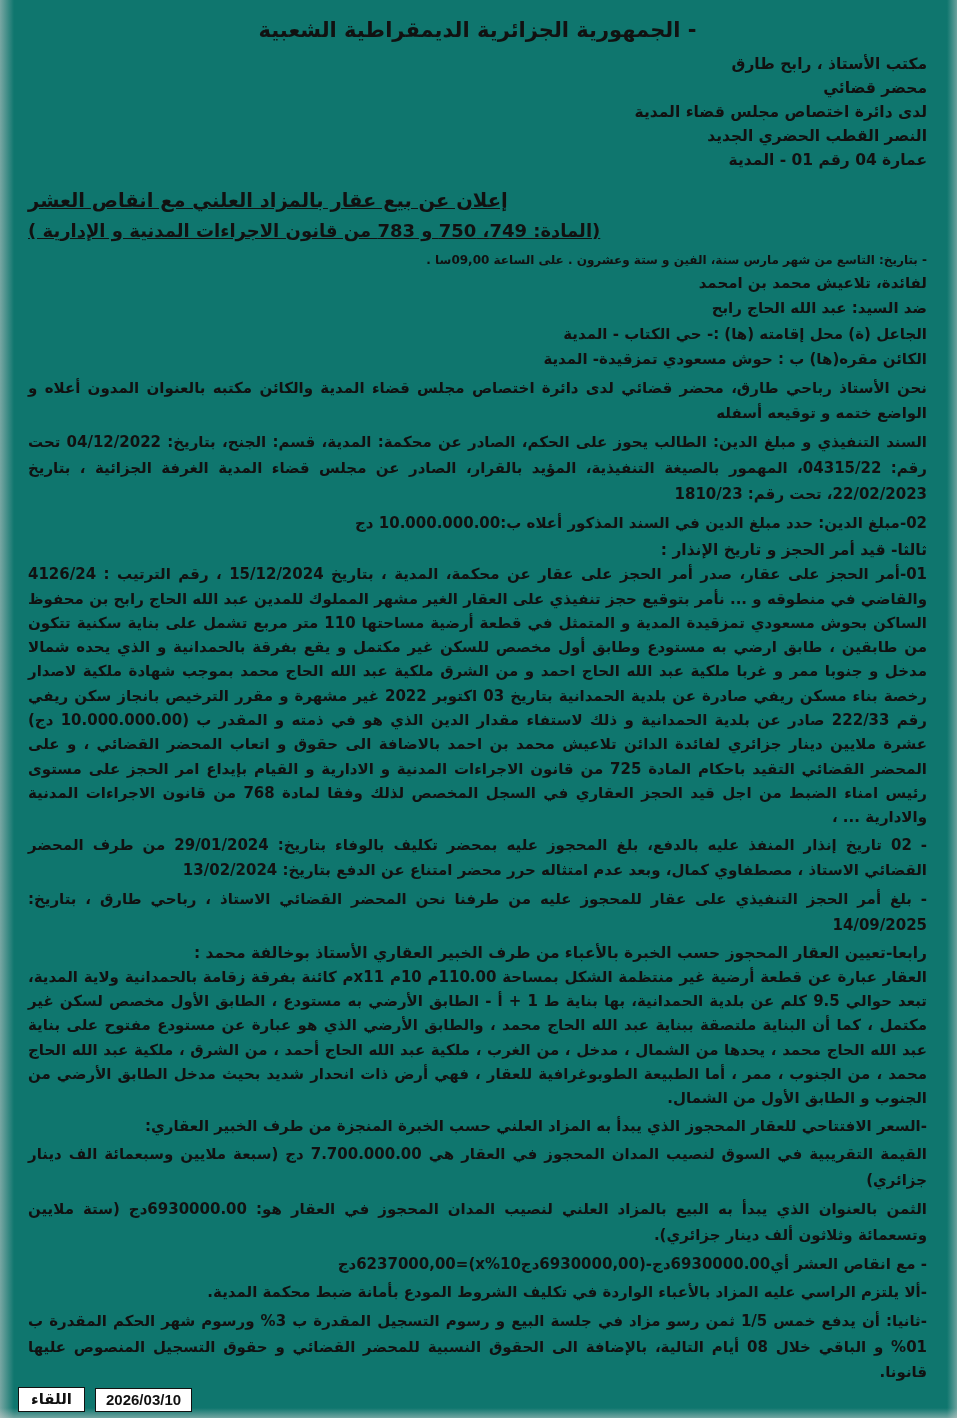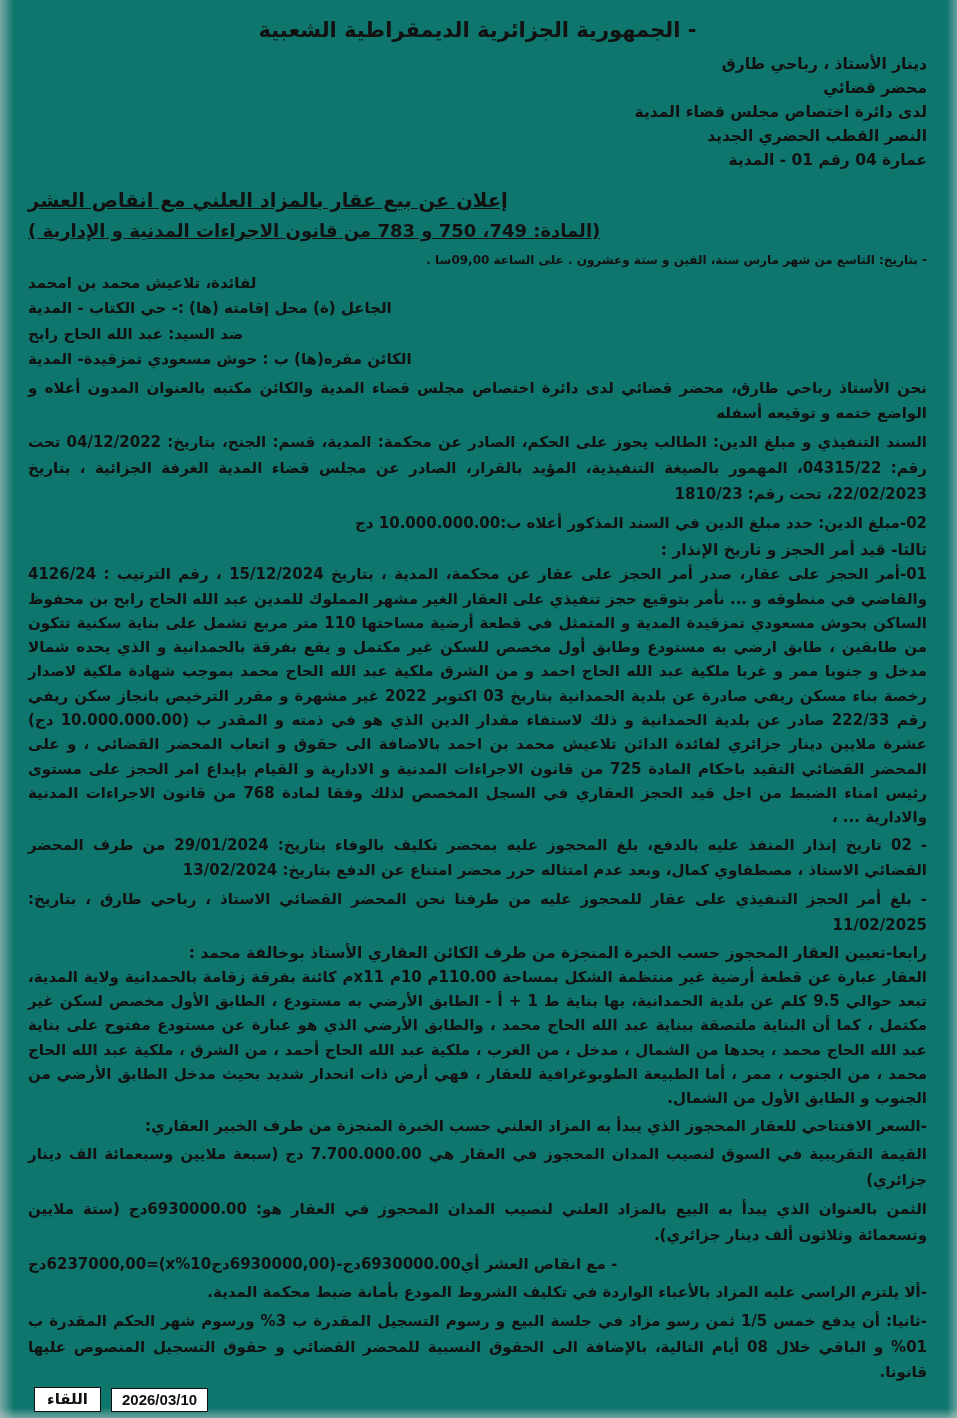--- a/index.html
+++ b/index.html
@@ -79,21 +79,21 @@
   }
   .announce .line2 {
     font-size: 18px;
     font-weight: bold;
     text-decoration: underline;
     color: #111;
     line-height: 1.6;
     margin-top: 2px;
   }
   .center-line {
-    text-align: left;
+    text-align: right;
     font-size: 15px;
     font-weight: bold;
     line-height: 1.7;
     color: #111;
   }
   .right-line {
     font-size: 12px;
     font-weight: bold;
     line-height: 1.7;
     color: #111;
@@ -109,21 +109,21 @@
   }
   .para.tight { line-height: 1.62; }
   .section-head {
     font-size: 15.5px;
     font-weight: bold;
     color: #111;
     margin: 5px 0 2px 0;
   }
   .footer {
     position: absolute;
-    left: 16px; right: 0; bottom: 0;
+    left: 0; right: 0; bottom: 0;
     height: 34px;
     padding-left: 36px;
   }
   .footer-bar {
     position: absolute;
     bottom: 6px;
     left: 18px;
     display: flex;
     align-items: center;
     gap: 10px;
@@ -154,50 +154,50 @@
 <div class="page">
   <div class="scan-edge-left"></div>
   <div class="scan-edge-right"></div>
   <div class="scan-edge-bottom"></div>
 
   <div class="content">
 
     <div class="doc-title">- الجمهورية الجزائرية الديمقراطية الشعبية</div>
 
     <div class="office-block">
-      <div>دينار الأستاذ ، رباحي طارق</div>
+      <div>مكتب الأستاذ ، رابح طارق</div>
       <div>محضر قضائي</div>
       <div>لدى دائرة اختصاص مجلس قضاء المدية</div>
       <div>النصر القطب الحضري الجديد</div>
       <div>عمارة 04 رقم 01 - المدية</div>
     </div>
 
     <div class="announce">
       <div class="line1">إعلان عن بيع عقار بالمزاد العلني مع انقاص العشر</div>
       <div class="line2">(المادة: 749، 750 و 783 من قانون الاجراءات المدنية و الإدارية )</div>
     </div>
 
     <div class="right-line">- بتاريخ: التاسع من شهر مارس سنة، الفين و ستة وعشرون . على الساعة 09,00سا .</div>
 
     <div class="center-line">لفائدة، تلاعيش محمد بن امحمد</div>
+    <div class="center-line">ضد السيد: عبد الله الحاج رابح</div>
     <div class="center-line">الجاعل (ة) محل إقامته (ها) :- حي الكتاب - المدية</div>
-    <div class="center-line">ضد السيد: عبد الله الحاج رابح</div>
     <div class="center-line">الكائن مقره(ها) ب : حوش مسعودي تمزقيدة- المدية</div>
 
     <div class="para">نحن الأستاذ رباحي طارق، محضر قضائي لدى دائرة اختصاص مجلس قضاء المدية والكائن مكتبه بالعنوان المدون أعلاه و الواضع ختمه و توقيعه أسفله</div>
 
     <div class="para">السند التنفيذي و مبلغ الدين: الطالب يحوز على الحكم، الصادر عن محكمة: المدية، قسم: الجنح، بتاريخ: 04/12/2022 تحت رقم: 04315/22، المهمور بالصيغة التنفيذية، المؤيد بالقرار، الصادر عن مجلس قضاء المدية الغرفة الجزائية ، بتاريخ 22/02/2023، تحت رقم: 1810/23</div>
     <div class="para">02-مبلغ الدين: حدد مبلغ الدين في السند المذكور أعلاه ب:10.000.000.00 دج</div>
 
     <div class="section-head">ثالثا- قيد أمر الحجز و تاريخ الإنذار :</div>
     <div class="para tight">01-أمر الحجز على عقار، صدر أمر الحجز على عقار عن محكمة، المدية ، بتاريخ 15/12/2024 ، رقم الترتيب : 4126/24 والقاضي في منطوقه و ... نأمر بتوقيع حجز تنفيذي على العقار الغير مشهر المملوك للمدين عبد الله الحاج رابح بن محفوظ الساكن بحوش مسعودي تمزقيدة المدية و المتمثل في قطعة أرضية مساحتها 110 متر مربع تشمل على بناية سكنية تتكون من طابقين ، طابق ارضي به مستودع وطابق أول مخصص للسكن غير مكتمل و يقع بفرقة بالحمدانية و الذي يحده شمالا مدخل و جنوبا ممر و غربا ملكية عبد الله الحاج احمد و من الشرق ملكية عبد الله الحاج محمد بموجب شهادة ملكية لاصدار رخصة بناء مسكن ريفي صادرة عن بلدية الحمدانية بتاريخ 03 اكتوبر 2022 غير مشهرة و مقرر الترخيص بانجاز سكن ريفي رقم 222/33 صادر عن بلدية الحمدانية و ذلك لاستفاء مقدار الدين الذي هو في ذمته و المقدر ب (10.000.000.00 دج) عشرة ملايين دينار جزائري لفائدة الدائن تلاعيش محمد بن احمد بالاضافة الى حقوق و اتعاب المحضر القضائي ، و على المحضر القضائي التقيد باحكام المادة 725 من قانون الاجراءات المدنية و الادارية و القيام بإيداع امر الحجز على مستوى رئيس امناء الضبط من اجل قيد الحجز العقاري في السجل المخصص لذلك وفقا لمادة 768 من قانون الاجراءات المدنية والادارية ... ،</div>
     <div class="para">- 02 تاريخ إنذار المنفذ عليه بالدفع، بلغ المحجوز عليه بمحضر تكليف بالوفاء بتاريخ: 29/01/2024 من طرف المحضر القضائي الاستاذ ، مصطفاوي كمال، وبعد عدم امتثاله حرر محضر امتناع عن الدفع بتاريخ: 13/02/2024</div>
-    <div class="para">- بلغ أمر الحجز التنفيذي على عقار للمحجوز عليه من طرفنا نحن المحضر القضائي الاستاذ ، رباحي طارق ، بتاريخ: 11/02/2025</div>
-
-    <div class="section-head">رابعا-تعيين العقار المحجوز حسب الخبرة المنجزة من طرف الكائن العقاري الأستاذ بوخالفة محمد :</div>
+    <div class="para">- بلغ أمر الحجز التنفيذي على عقار للمحجوز عليه من طرفنا نحن المحضر القضائي الاستاذ ، رباحي طارق ، بتاريخ: 14/09/2025</div>
+
+    <div class="section-head">رابعا-تعيين العقار المحجوز حسب الخبرة بالأعباء من طرف الخبير العقاري الأستاذ بوخالفة محمد :</div>
     <div class="para tight">العقار عبارة عن قطعة أرضية غير منتظمة الشكل بمساحة 110.00م 10م x11م كائنة بفرقة زقامة بالحمدانية ولاية المدية، تبعد حوالي 9.5 كلم عن بلدية الحمدانية، بها بناية ط 1 + أ - الطابق الأرضي به مستودع ، الطابق الأول مخصص لسكن غير مكتمل ، كما أن البناية ملتصقة ببناية عبد الله الحاج محمد ، والطابق الأرضي الذي هو عبارة عن مستودع مفتوح على بناية عبد الله الحاج محمد ، يحدها من الشمال ، مدخل ، من الغرب ، ملكية عبد الله الحاج أحمد ، من الشرق ، ملكية عبد الله الحاج محمد ، من الجنوب ، ممر ، أما الطبيعة الطوبوغرافية للعقار ، فهي أرض ذات انحدار شديد بحيث مدخل الطابق الأرضي من الجنوب و الطابق الأول من الشمال.</div>
 
     <div class="para">-السعر الافتتاحي للعقار المحجوز الذي يبدأ به المزاد العلني حسب الخبرة المنجزة من طرف الخبير العقاري:</div>
     <div class="para">القيمة التقريبية في السوق لنصيب المدان المحجوز في العقار هي 7.700.000.00 دج (سبعة ملايين وسبعمائة الف دينار جزائري)</div>
     <div class="para">الثمن بالعنوان الذي يبدأ به البيع بالمزاد العلني لنصيب المدان المحجوز في العقار هو: 6930000.00دج (ستة ملايين وتسعمائة وثلاثون ألف دينار جزائري).</div>
     <div class="center-line">- مع انقاص العشر أي6930000.00دج-(6930000,00دج10%x)=6237000,00دج</div>
 
     <div class="para">-ألا يلتزم الراسي عليه المزاد بالأعباء الواردة في تكليف الشروط المودع بأمانة ضبط محكمة المدية.</div>
     <div class="para">-ثانيا: أن يدفع خمس 1/5 ثمن رسو مزاد في جلسة البيع و رسوم التسجيل المقدرة ب 3% ورسوم شهر الحكم المقدرة ب 01% و الباقي خلال 08 أيام التالية، بالإضافة الى الحقوق النسبية للمحضر القضائي و حقوق التسجيل المنصوص عليها قانونا.</div>
 

